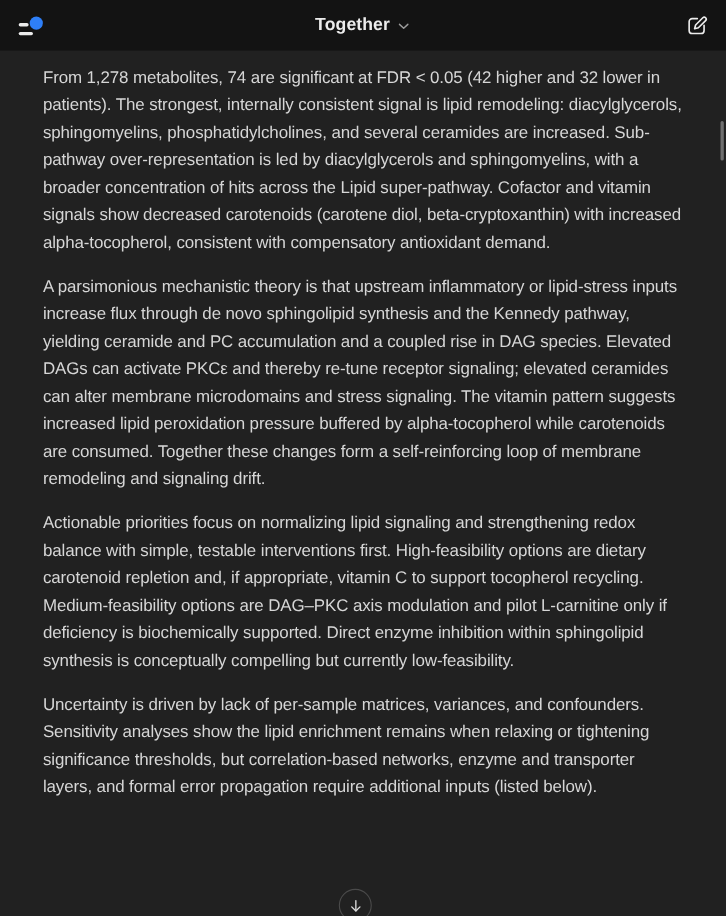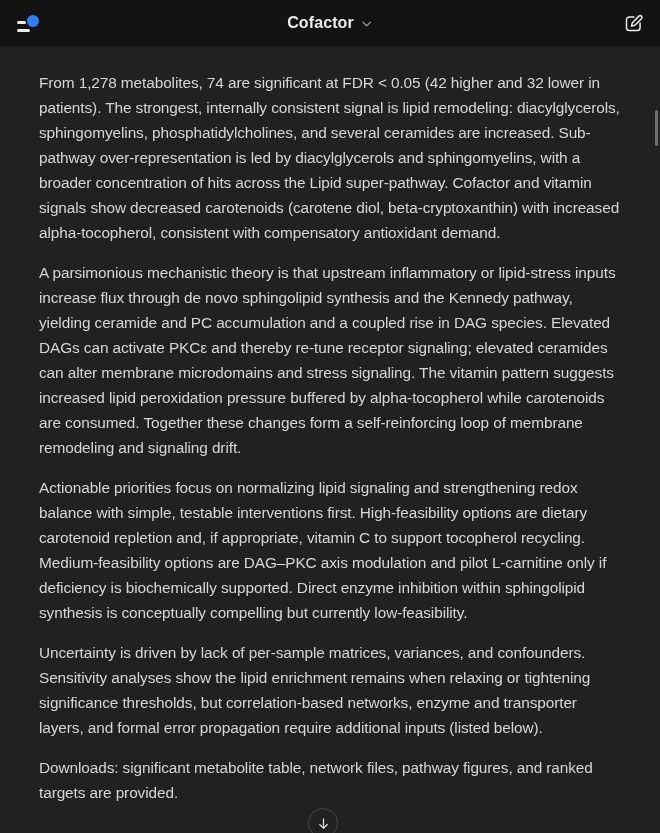--- a/index.html
+++ b/index.html
@@ -89,21 +89,21 @@
     padding: 12px 39px 0 39px;
   }
   .content h1 {
     margin: 0 0 13px 0;
     font-size: 18px;
     font-weight: 700;
     color: #f7f7f7;
     letter-spacing: -0.2px;
   }
   .content p {
-    margin: 12px 0 15px 0;
+    margin: 0 0 15px 0;
     font-size: 15.4px;
     line-height: 25px;
     font-weight: 400;
     color: #d6d6d6;
     letter-spacing: -0.1px;
   }
 
   
   .scrollbar-thumb {
     position: absolute;
@@ -142,21 +142,21 @@
 <header class="topbar">
   <button class="icon-btn">
     <span class="menu-glyph">
       <span class="ln1"></span>
       <span class="ln2"></span>
       <span class="dot"></span>
     </span>
   </button>
 
   <div class="title-wrap">
-    <span class="title-text">Cofactor</span>
+    <span class="title-text">Together</span>
     <span style="display:flex;align-items:center;">
       <svg width="13" height="13" viewBox="0 0 24 24" fill="none" stroke="#9a9a9a" stroke-width="2.4" stroke-linecap="round" stroke-linejoin="round">
         <path d="M5 9.5 L12 16 L19 9.5"></path>
       </svg>
     </span>
   </div>
 
   <button class="icon-btn">
     <span style="display:flex;">
       <svg width="21" height="21" viewBox="0 0 24 24" fill="none" stroke="#ececec" stroke-width="1.7" stroke-linecap="round" stroke-linejoin="round">
@@ -165,21 +165,20 @@
       </svg>
     </span>
   </button>
 </header>
 
 <main class="content">
   <p>From 1,278 metabolites, 74 are significant at FDR &lt; 0.05 (42 higher and 32 lower in patients). The strongest, internally consistent signal is lipid remodeling: diacylglycerols, sphingomyelins, phosphatidylcholines, and several ceramides are increased. Sub-pathway over-representation is led by diacylglycerols and sphingomyelins, with a broader concentration of hits across the Lipid super-pathway. Cofactor and vitamin signals show decreased carotenoids (carotene diol, beta-cryptoxanthin) with increased alpha-tocopherol, consistent with compensatory antioxidant demand.</p>
   <p>A parsimonious mechanistic theory is that upstream inflammatory or lipid-stress inputs increase flux through de novo sphingolipid synthesis and the Kennedy pathway, yielding ceramide and PC accumulation and a coupled rise in DAG species. Elevated DAGs can activate PKCε and thereby re-tune receptor signaling; elevated ceramides can alter membrane microdomains and stress signaling. The vitamin pattern suggests increased lipid peroxidation pressure buffered by alpha-tocopherol while carotenoids are consumed. Together these changes form a self-reinforcing loop of membrane remodeling and signaling drift.</p>
   <p>Actionable priorities focus on normalizing lipid signaling and strengthening redox balance with simple, testable interventions first. High-feasibility options are dietary carotenoid repletion and, if appropriate, vitamin C to support tocopherol recycling. Medium-feasibility options are DAG–PKC axis modulation and pilot L-carnitine only if deficiency is biochemically supported. Direct enzyme inhibition within sphingolipid synthesis is conceptually compelling but currently low-feasibility.</p>
   <p>Uncertainty is driven by lack of per-sample matrices, variances, and confounders. Sensitivity analyses show the lipid enrichment remains when relaxing or tightening significance thresholds, but correlation-based networks, enzyme and transporter layers, and formal error propagation require additional inputs (listed below).</p>
-  <p>Downloads: significant metabolite table, network files, pathway figures, and ranked targets are provided.</p>
 </main>
 
 <div class="scrollbar-thumb"></div>
 
 <button class="scroll-down-btn">
   <span style="display:flex;">
     <svg width="15" height="15" viewBox="0 0 24 24" fill="none" stroke="#d9d9d9" stroke-width="2" stroke-linecap="round" stroke-linejoin="round">
       <path d="M12 4.5 V19"></path>
       <path d="M6 13.5 L12 19.5 L18 13.5"></path>
     </svg>

